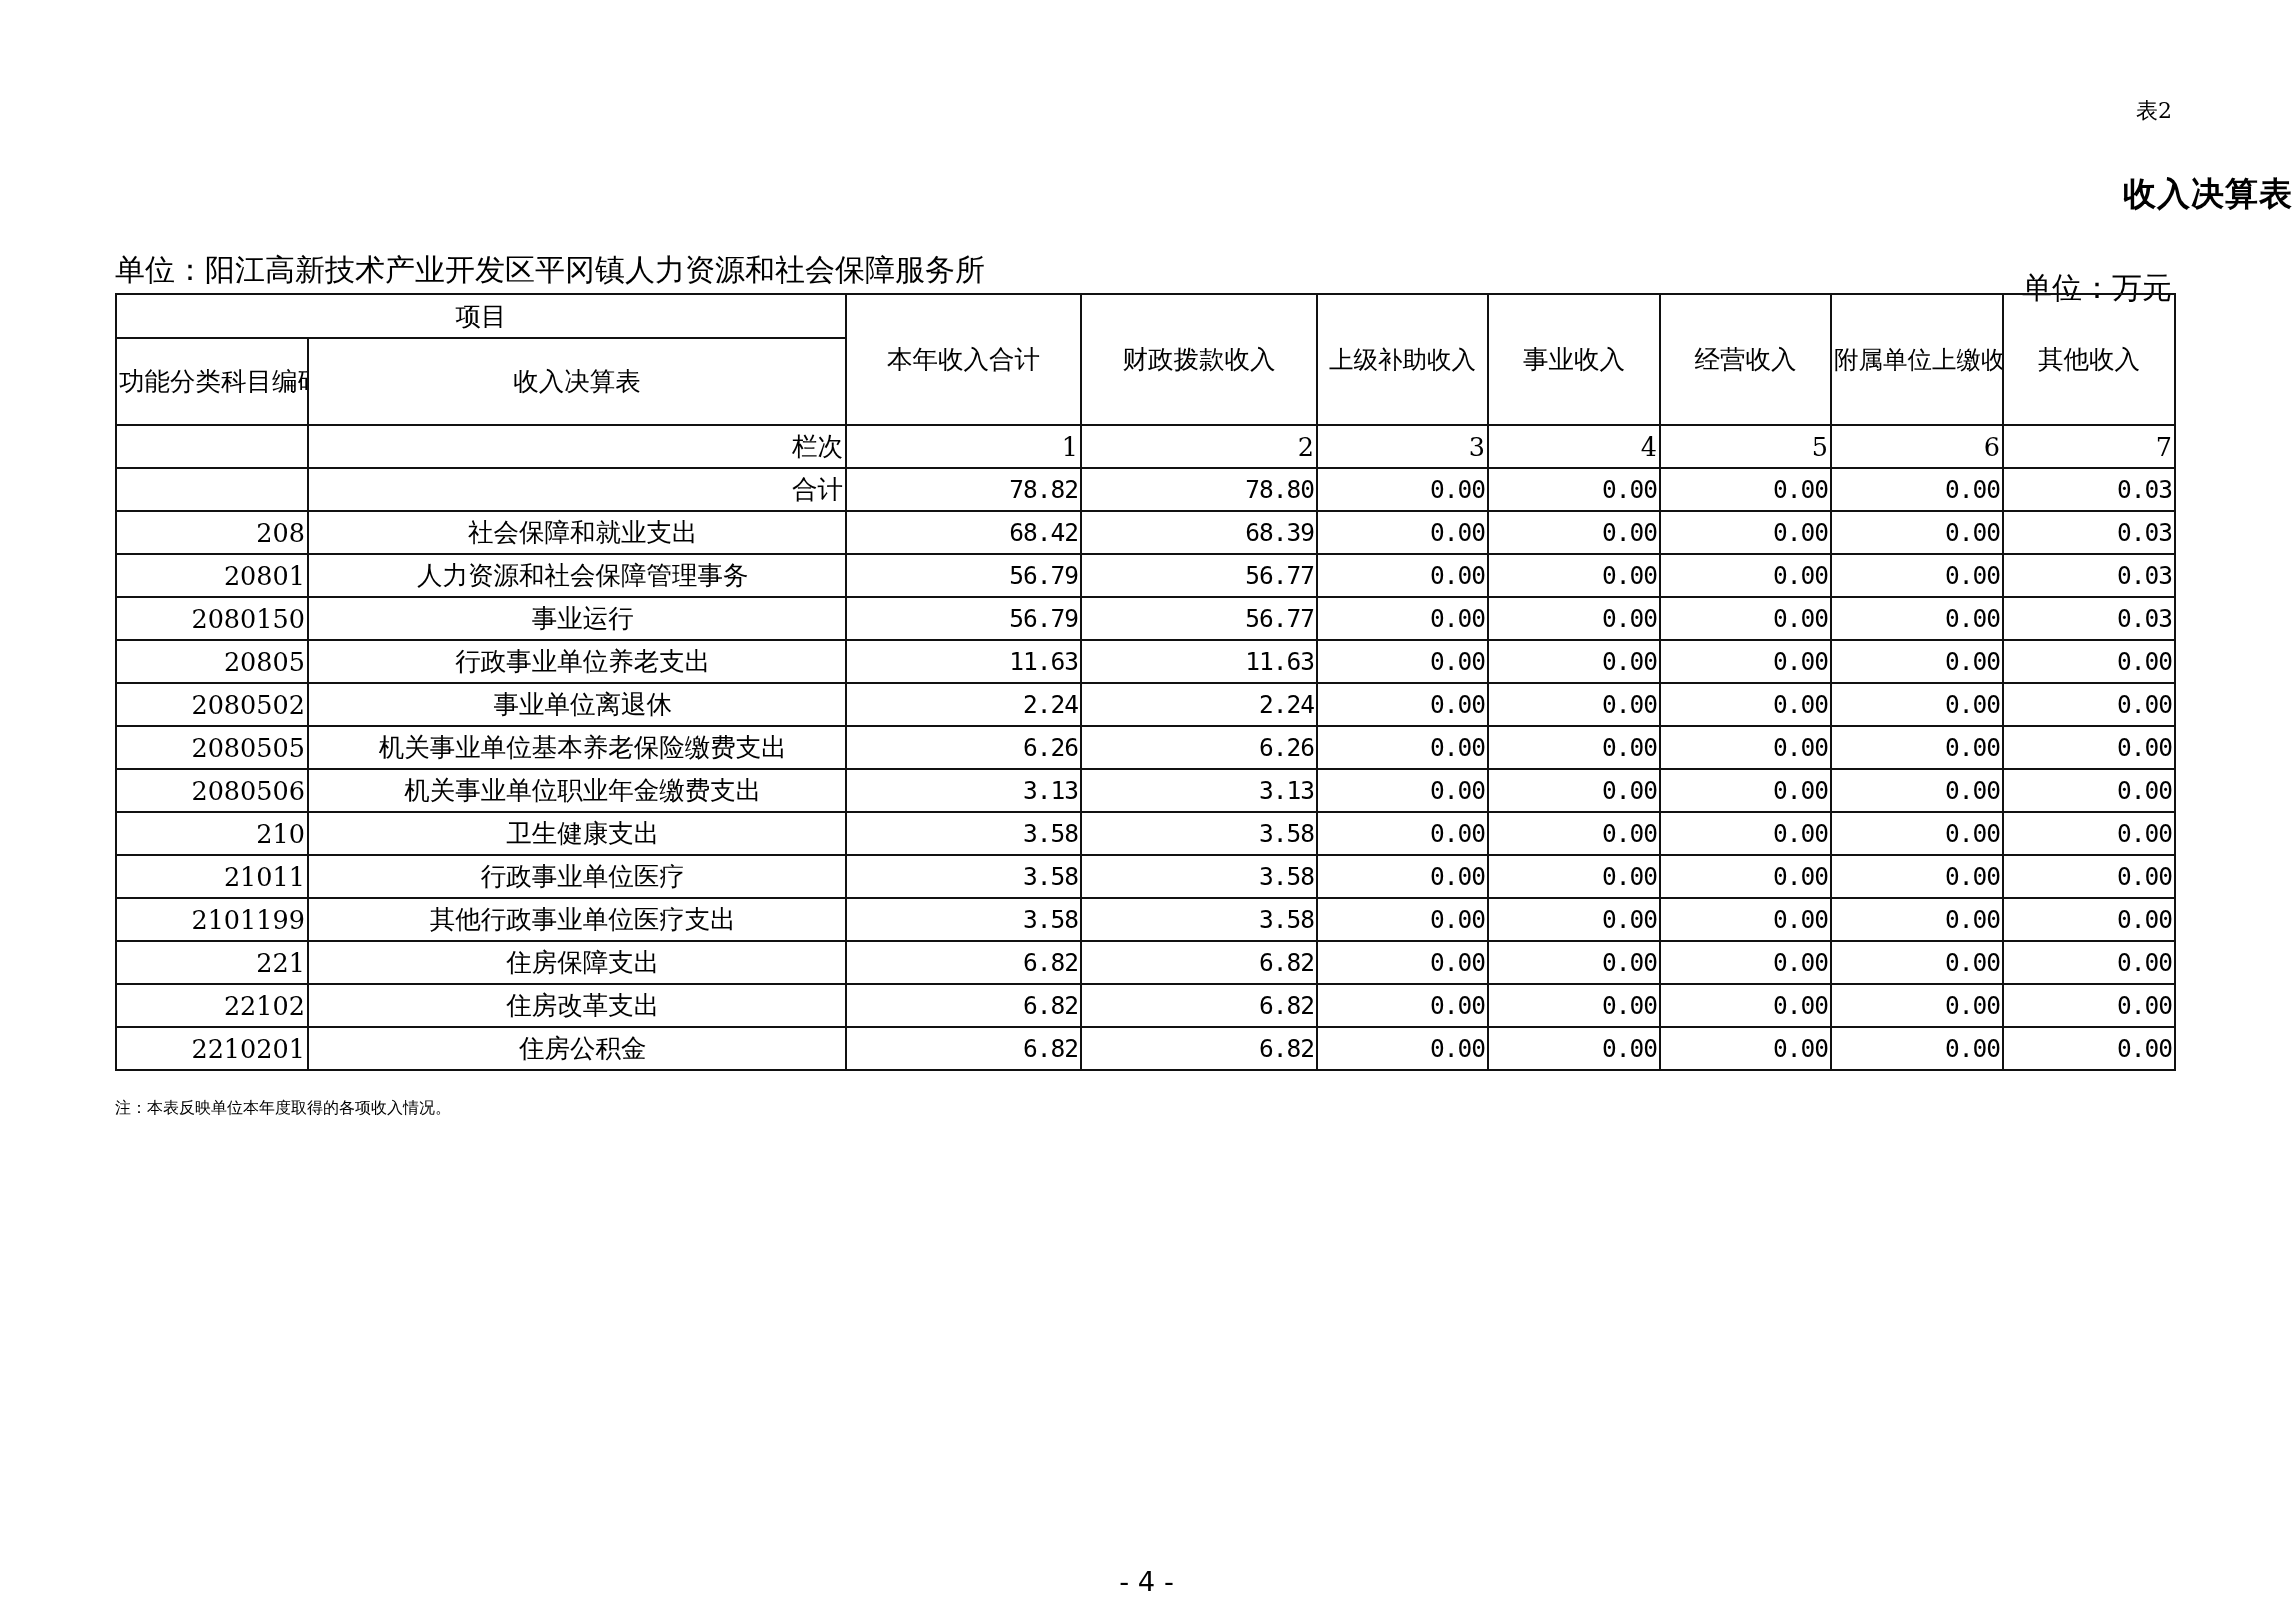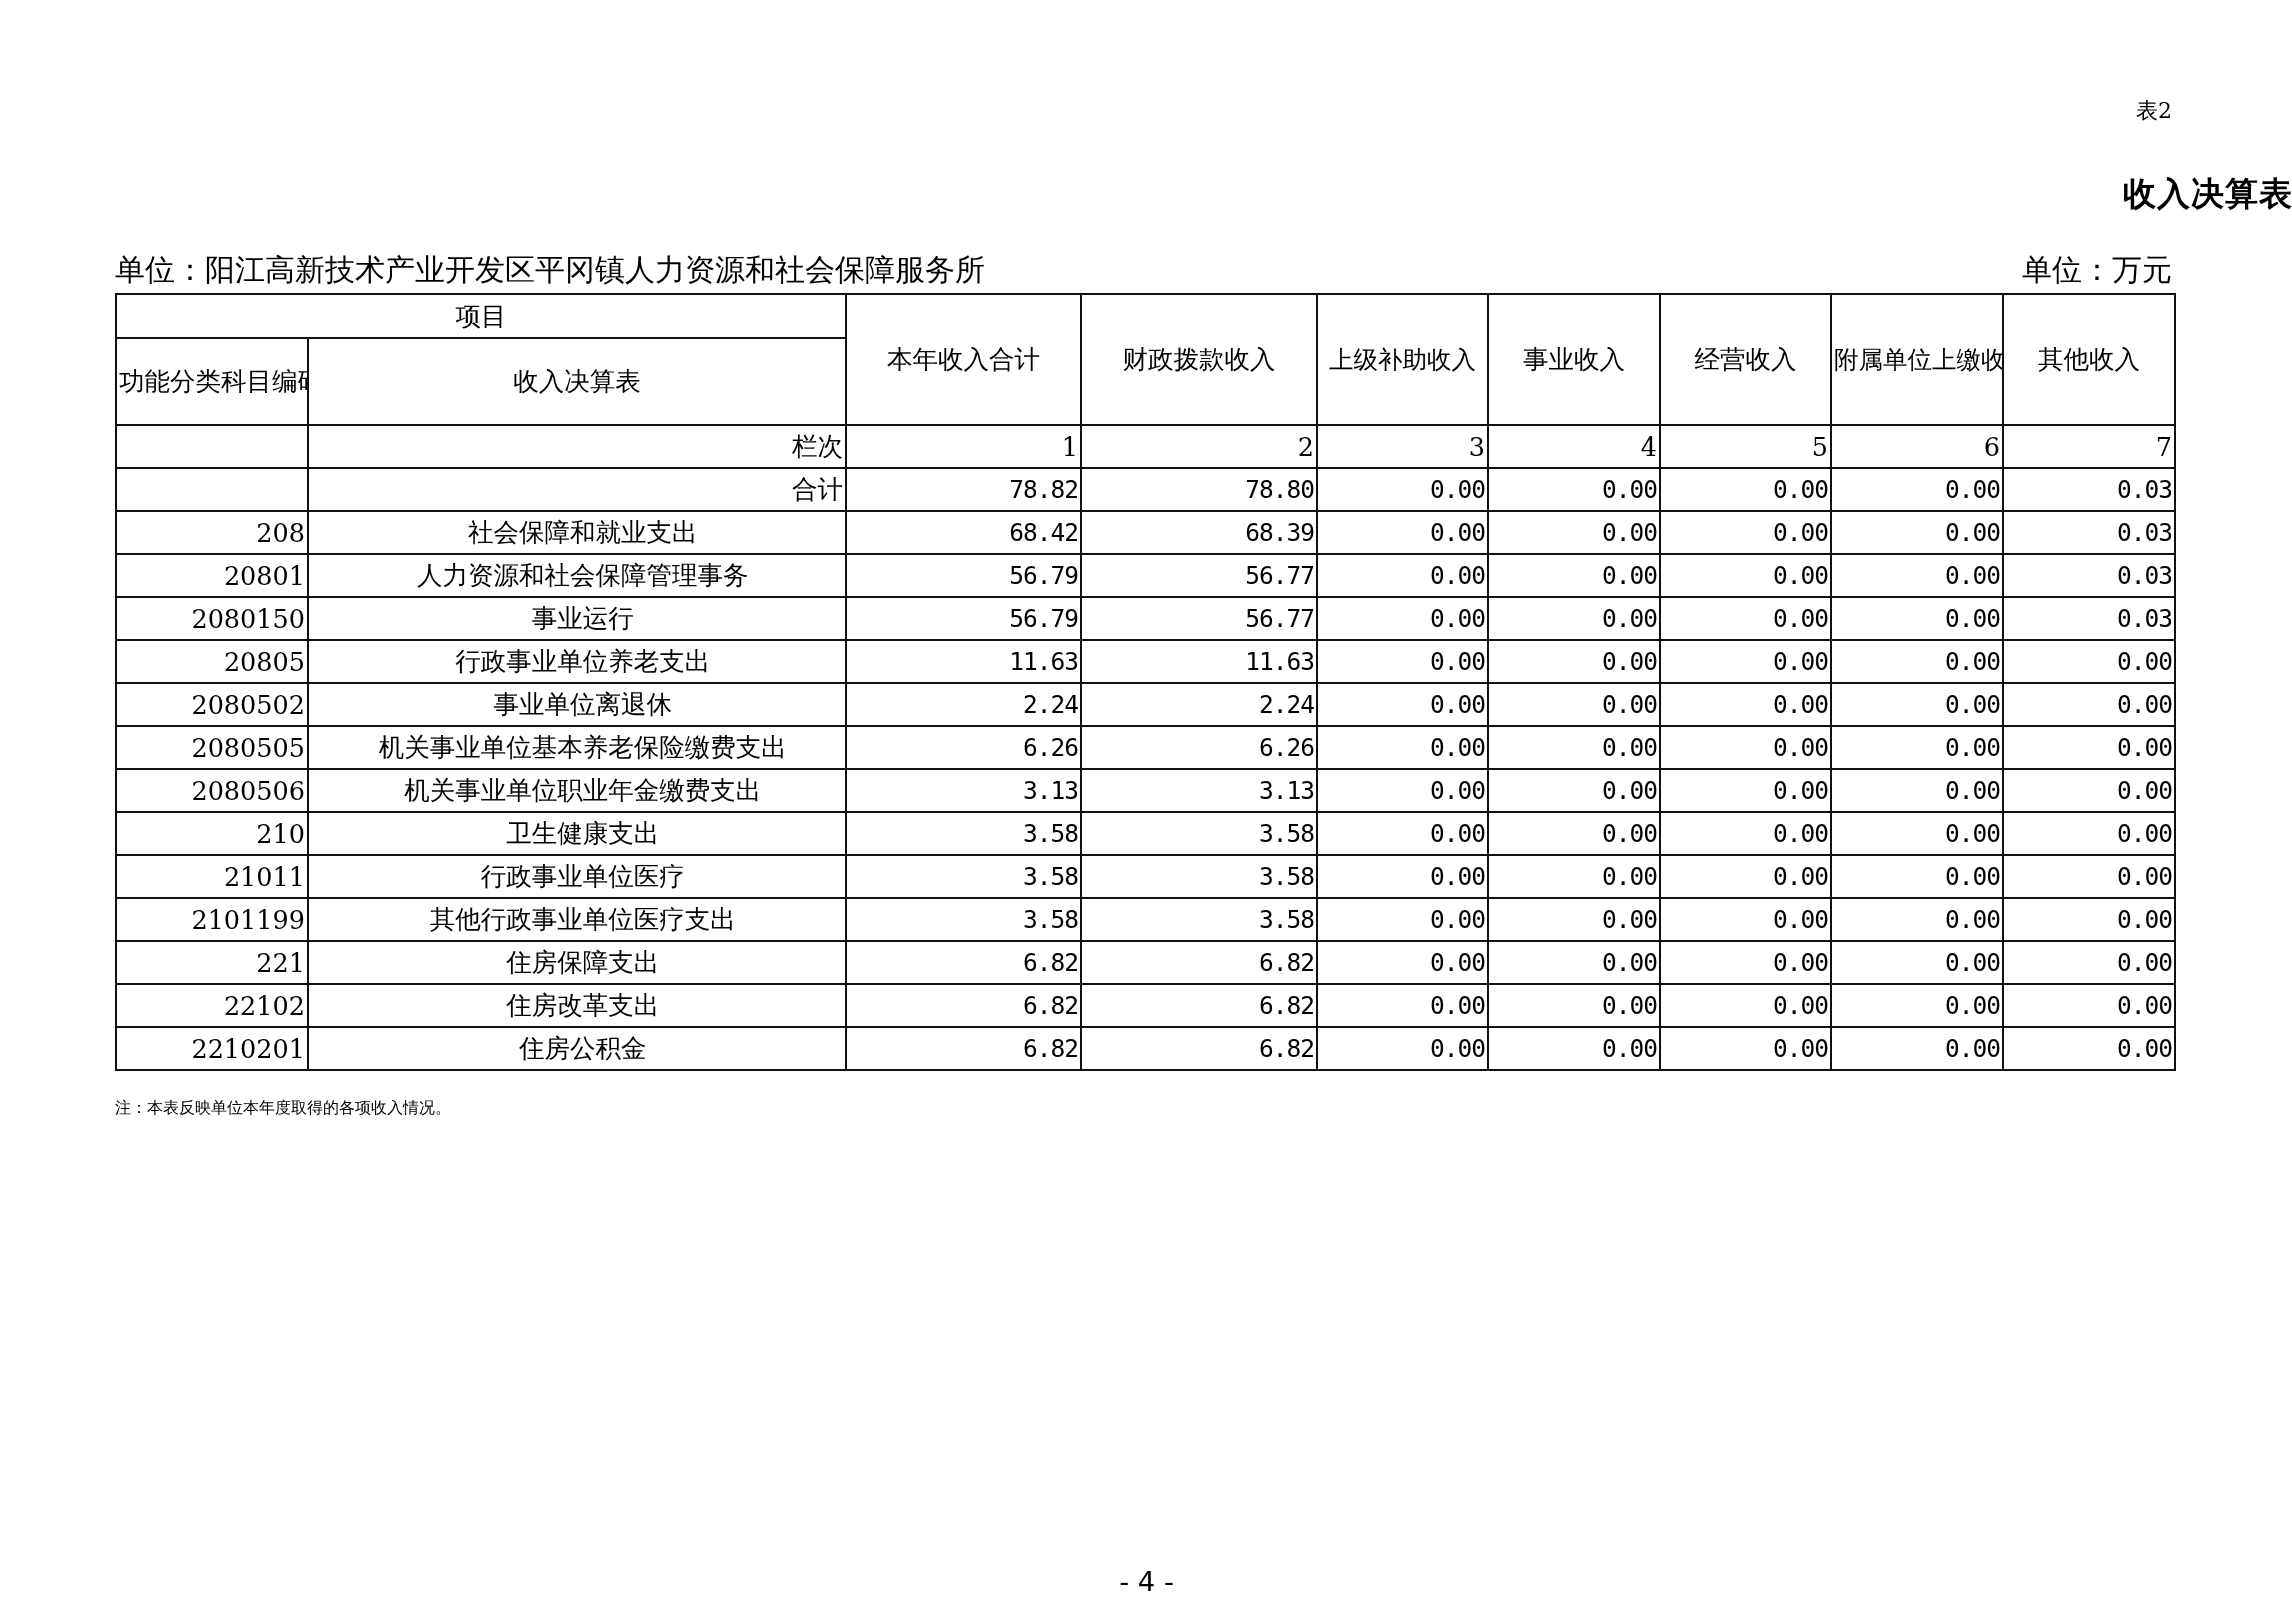--- a/index.html
+++ b/index.html
@@ -3,21 +3,21 @@
 <meta charset="utf-8">
 <style>
   html, body { margin:0; padding:0; background:#ffffff; }
   body { width:2293px; height:1621px; position:relative; overflow:hidden;
          font-family:"DejaVu Serif","Liberation Serif",serif; color:#000; }
   .abs { position:absolute; }
   #table-no { right:121px; top:96px; font-size:22px; }
   #title { left:0; width:2293px; top:172px; text-align:right; font-size:33px; font-weight:bold;
            font-family:"DejaVu Sans","Liberation Sans",sans-serif; letter-spacing:1px; }
   #unit-left { left:115px; top:250px; font-size:30px; }
-  #unit-right { right:121px; top:250px; font-size:30px; }
+  #unit-right { right:121px; top:268px; font-size:30px; }
   table.grid { position:absolute; left:115px; top:293px; width:2057px; border-collapse:collapse;
                table-layout:fixed; font-size:25.5px; }
   table.grid td { border:2px solid #111; padding:0 2px; overflow:hidden; white-space:nowrap; }
   .hdr td { text-align:center; vertical-align:middle; line-height:39px; white-space:normal; }
   .num { text-align:right; font-family:"DejaVu Sans Mono","Liberation Mono",monospace; font-size:24.5px; letter-spacing:-1px; }
   .code { text-align:right; padding-left:13.7px !important; font-size:25.5px; }
   .name { text-align:center; padding-left:13.7px !important; }
   .center { text-align:right; }
   tr.row td { height:41px; }
   #note { left:115px; top:1098px; font-size:16px; }

